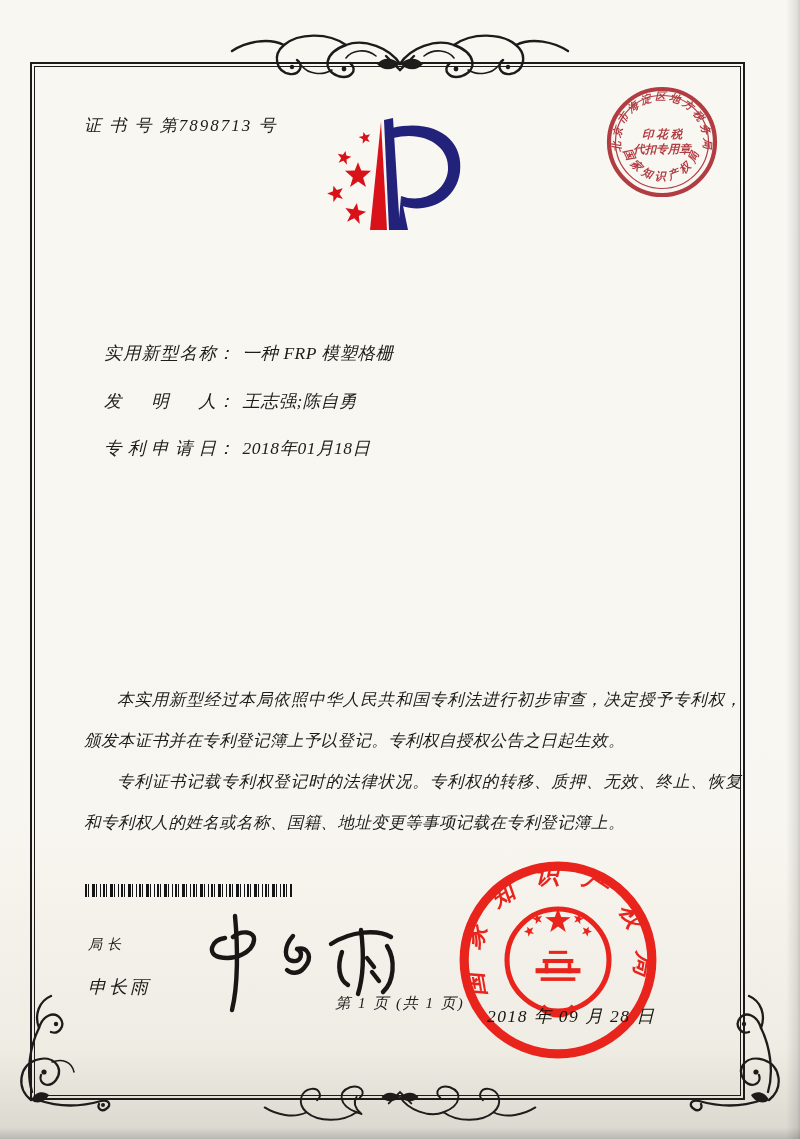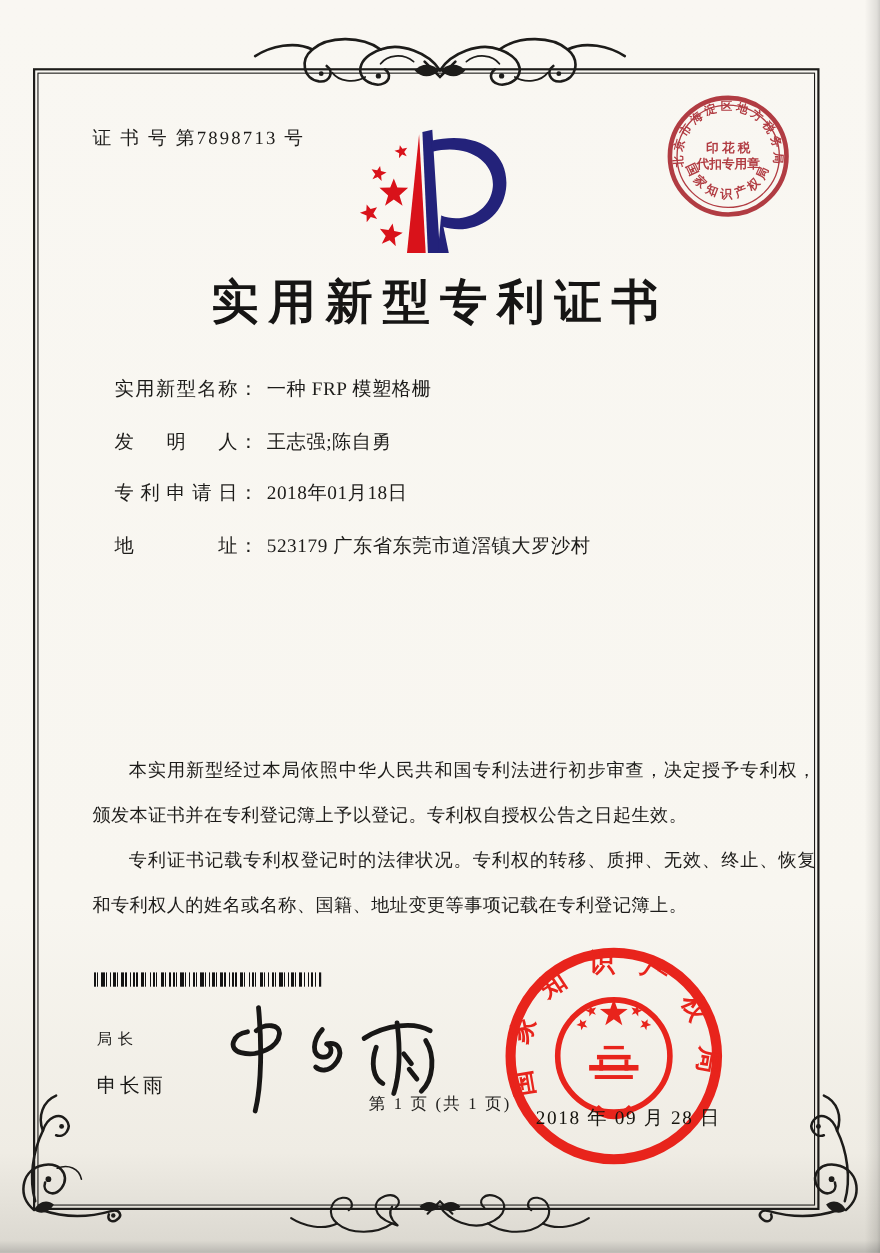--- a/index.html
+++ b/index.html
@@ -5,20 +5,21 @@
   * { margin:0; padding:0; box-sizing:border-box; }
   body {
     font-family: "Liberation Serif", "DejaVu Serif", serif;
     background:#e8e6e0;
   }
   .page {
     position:relative; width:800px; height:1139px; overflow:hidden;
     background:
       linear-gradient(180deg, #f9f7f2 0%, #f8f6f0 72%, #efece4 92%, #dcd9d1 99%, #b9b7b1 100%),
       #f8f6f0;
+    font-style: italic;
   }
   .page::after {
     content:""; position:absolute; top:0; right:0; width:14px; height:100%;
     background:linear-gradient(90deg, rgba(0,0,0,0) 0%, rgba(0,0,0,0.10) 80%, rgba(0,0,0,0.18) 100%);
     pointer-events:none;
   }
   .frame {
     position:absolute; left:30px; top:62px; width:715px; height:1038px;
     border:2.5px solid #1d1c1a;
   }
@@ -190,34 +191,30 @@
 
     <g fill="#d9121a">
       <use href="#star5" transform="translate(40,66) scale(1.05)"></use>
       <use href="#star5" transform="translate(18,84) scale(0.66) rotate(-18)"></use>
       <use href="#star5" transform="translate(26,48) scale(0.56) rotate(12)"></use>
       <use href="#star5" transform="translate(47,28) scale(0.48) rotate(-14)"></use>
       <use href="#star5" transform="translate(37,104) scale(0.85) rotate(10)"></use>
     </g>
   </svg>
 
-  <div class="title">实用新型专利证书</div>
 
   <div class="fields">
     <div class="field-row">
       <span class="flabel">实用新型名称</span><span class="fcolon">：</span><span class="fvalue">一种 FRP 模塑格栅</span>
     </div>
     <div class="field-row">
       <span class="flabel">发明人</span><span class="fcolon">：</span><span class="fvalue">王志强;陈自勇</span>
     </div>
     <div class="field-row">
       <span class="flabel">专利申请日</span><span class="fcolon">：</span><span class="fvalue">2018年01月18日</span>
-    </div>
-    <div class="field-row">
-      <span class="flabel">地址</span><span class="fcolon">：</span><span class="fvalue">523179 广东省东莞市道滘镇大罗沙村</span>
     </div>
   </div>
 
   <div class="paragraphs">
     <p>本实用新型经过本局依照中华人民共和国专利法进行初步审查，决定授予专利权，颁发本证书并在专利登记簿上予以登记。专利权自授权公告之日起生效。</p>
     <p>专利证书记载专利权登记时的法律状况。专利权的转移、质押、无效、终止、恢复和专利权人的姓名或名称、国籍、地址变更等事项记载在专利登记簿上。</p>
   </div>
 
   <div class="barcode"></div>
 

